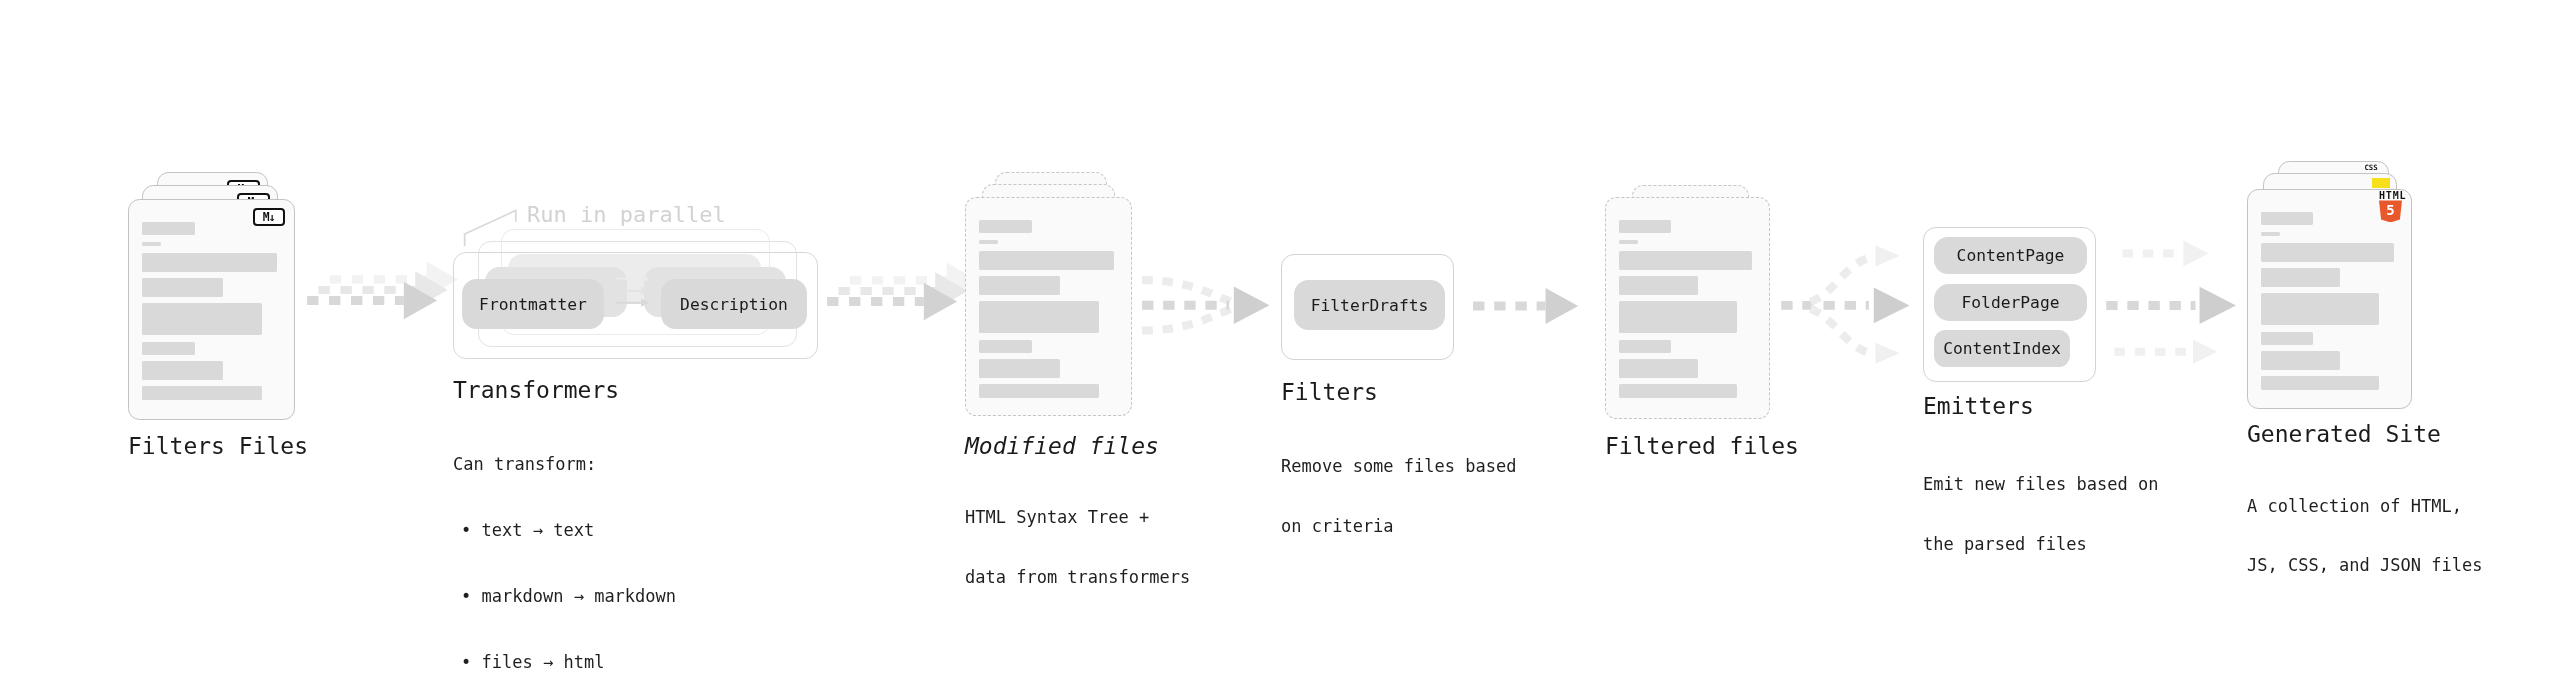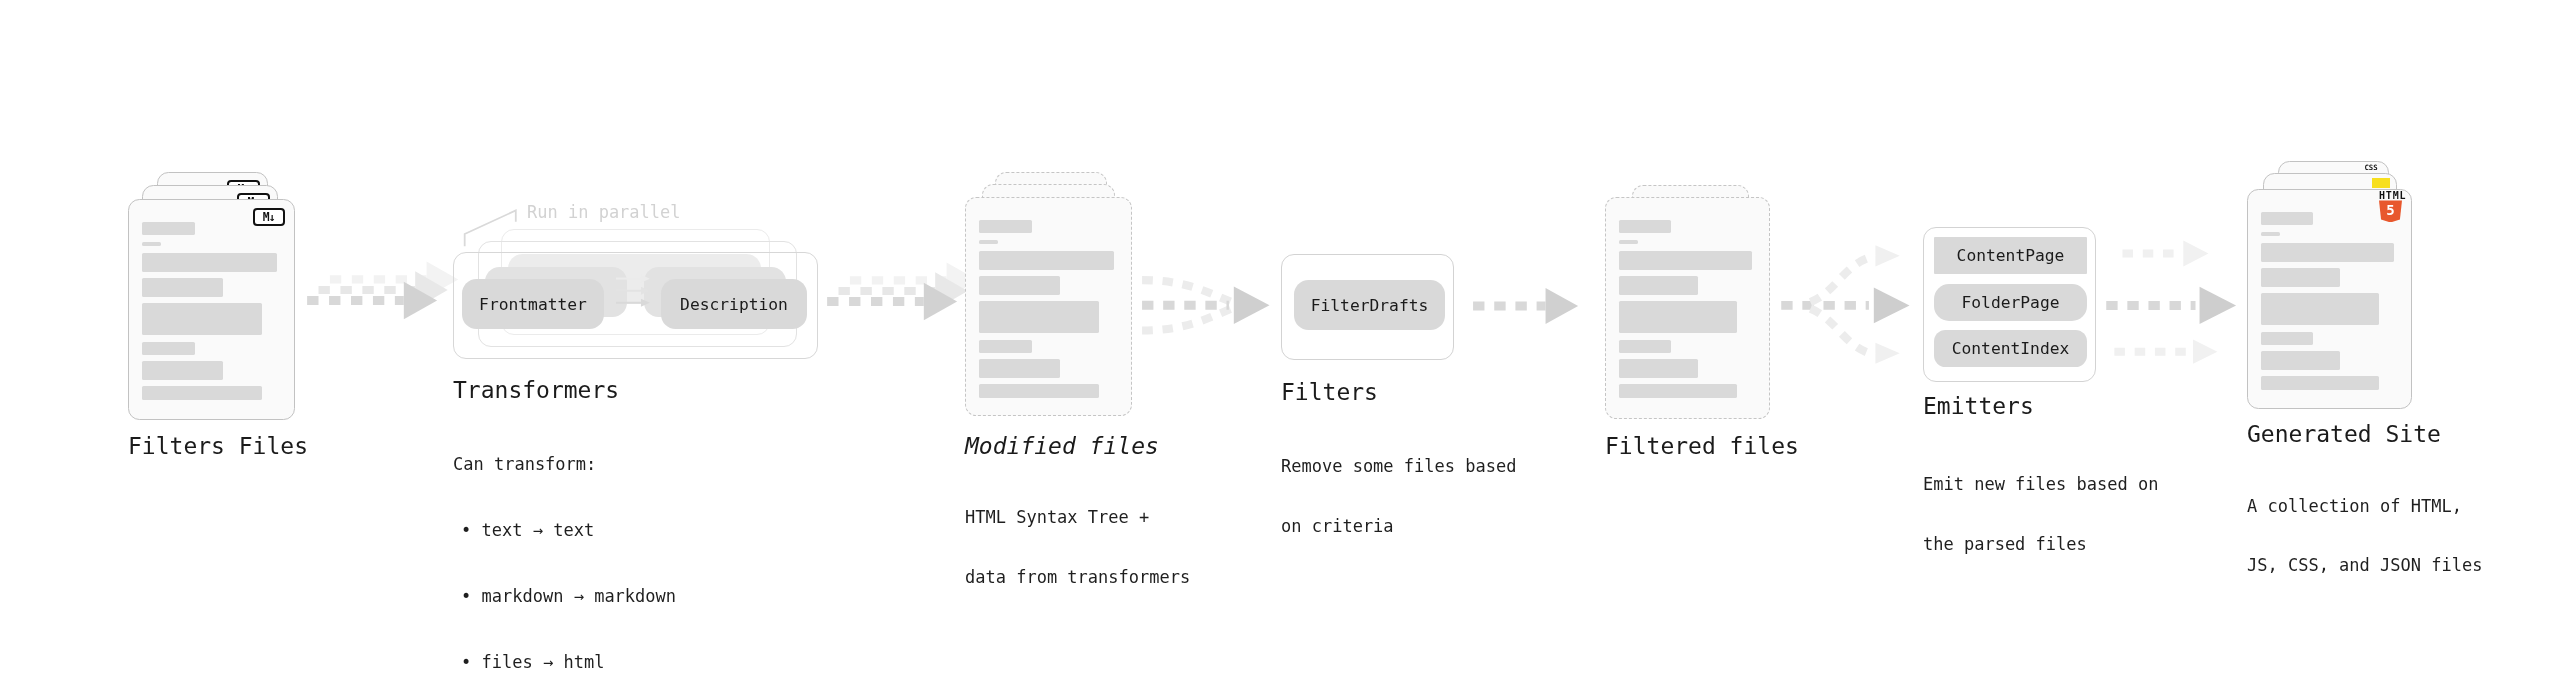--- a/index.html
+++ b/index.html
@@ -40,21 +40,21 @@
   .pill{position:absolute;background:#d9d9d9;border-radius:14.6px;color:#1b1b1b;
     font-size:16.3px;display:flex;align-items:center;justify-content:center;box-sizing:border-box;}
   .pill.g1{background:#e2e2e2;}
   .pill.g2{background:#ececec;}
 
   
   .stage-title{position:absolute;font-size:23px;line-height:28px;color:#1b1b1b;white-space:pre;}
   .stage-body{position:absolute;font-size:17px;color:#1f1f1f;white-space:pre;}
   .lh27{line-height:22px;} .lh25{line-height:20.3px;} .lh24{line-height:19.5px;}
   .indent{padding-left:8.1px;}
-  .annotation{position:absolute;font-size:17px;color:#d2d2d2;white-space:pre;}
+  .annotation{position:absolute;font-size:22px;color:#d2d2d2;white-space:pre;}
 </style>
 </head>
 <body>
 
 <div class="canvas">
 
   <div>
     <div class="doc" style="left:157px;top:172px;width:111px;height:221px;">
       <div class="md-badge">M↓</div>
     </div>
@@ -213,23 +213,23 @@
     <line x1="4" y1="83" x2="112" y2="83" stroke="#d8d8d8" stroke-width="11" stroke-dasharray="14 12"></line>
     <path d="M 40,79 C 72,66 82,32 116,23" fill="none" stroke="#ececec" stroke-width="10" stroke-dasharray="13 12"></path>
     <path d="M 40,87 C 72,100 82,134 116,143" fill="none" stroke="#ececec" stroke-width="10" stroke-dasharray="13 12"></path>
     <polygon points="120,9 150,22 120,35" fill="#f0f0f0"></polygon>
     <polygon points="118,61 162,83 118,105" fill="#cecece"></polygon>
     <polygon points="120,129 150,142 120,155" fill="#f0f0f0"></polygon>
   </svg>
 
   <div>
     <div class="obox solidbox" style="left:1923px;top:227px;width:173px;height:155px;border-radius:13px;"></div>
-    <div class="pill" style="left:1934px;top:237px;width:153px;height:37px;border-radius:1px;">ContentPage</div>
+    <div class="pill" style="left:1934px;top:237px;width:153px;height:37px;border-radius:14px;">ContentPage</div>
     <div class="pill" style="left:1934px;top:284px;width:153px;height:37px;border-radius:15px;">FolderPage</div>
-    <div class="pill" style="left:1934px;top:330px;width:153px;height:37px;border-radius:11.4px;">ContentIndex</div>
+    <div class="pill" style="left:1934px;top:330px;width:136px;height:37px;border-radius:11.4px;">ContentIndex</div>
     <div class="stage-title" style="left:1923px;top:392px;">Emitters</div>
     <div class="stage-body lh25" style="left:1923px;top:433px;">
       <div>Emit new files based on</div>
       <div>the parsed files</div>
     </div>
   </div>
 
   <svg class="abs" style="left:2103px;top:234px;" width="142" height="138" viewBox="0 0 175 170">
     <g>
       <line x1="24" y1="24" x2="96" y2="24" stroke="#f0f0f0" stroke-width="10" stroke-dasharray="13 12"></line>

